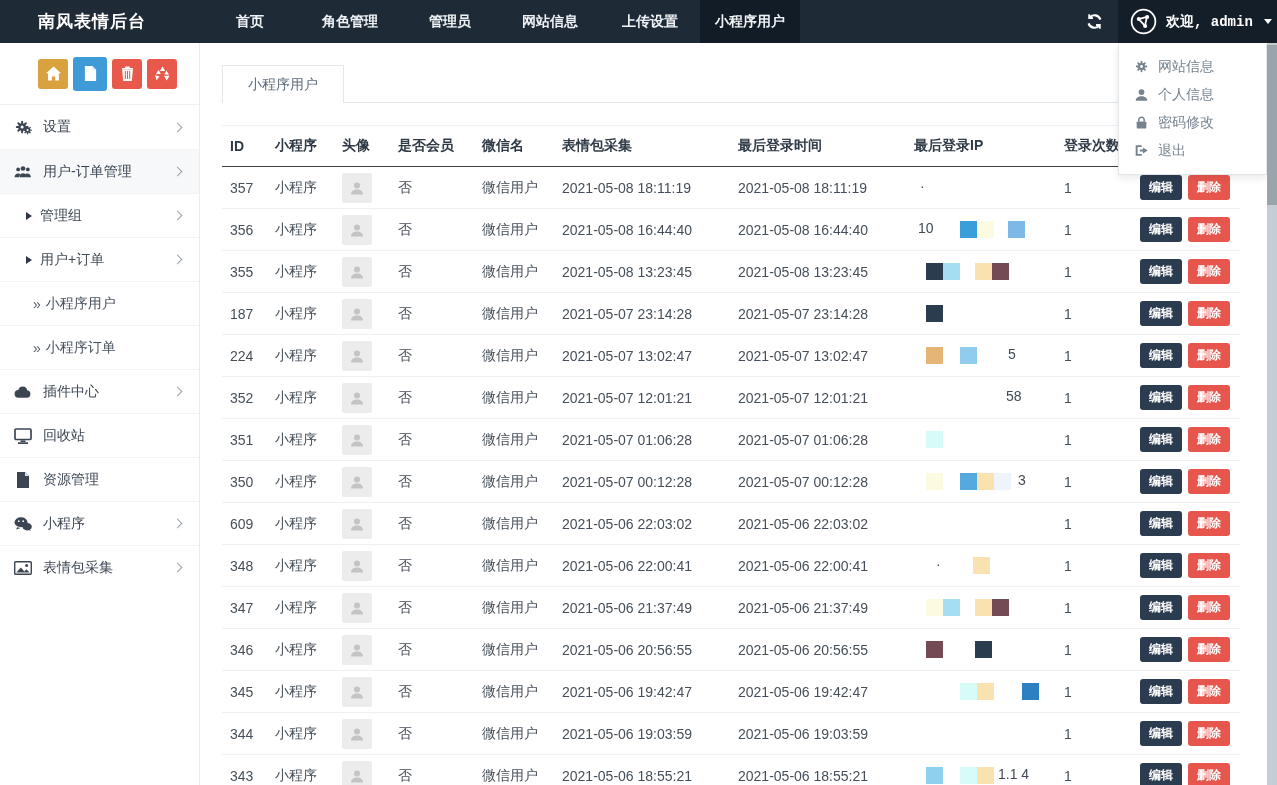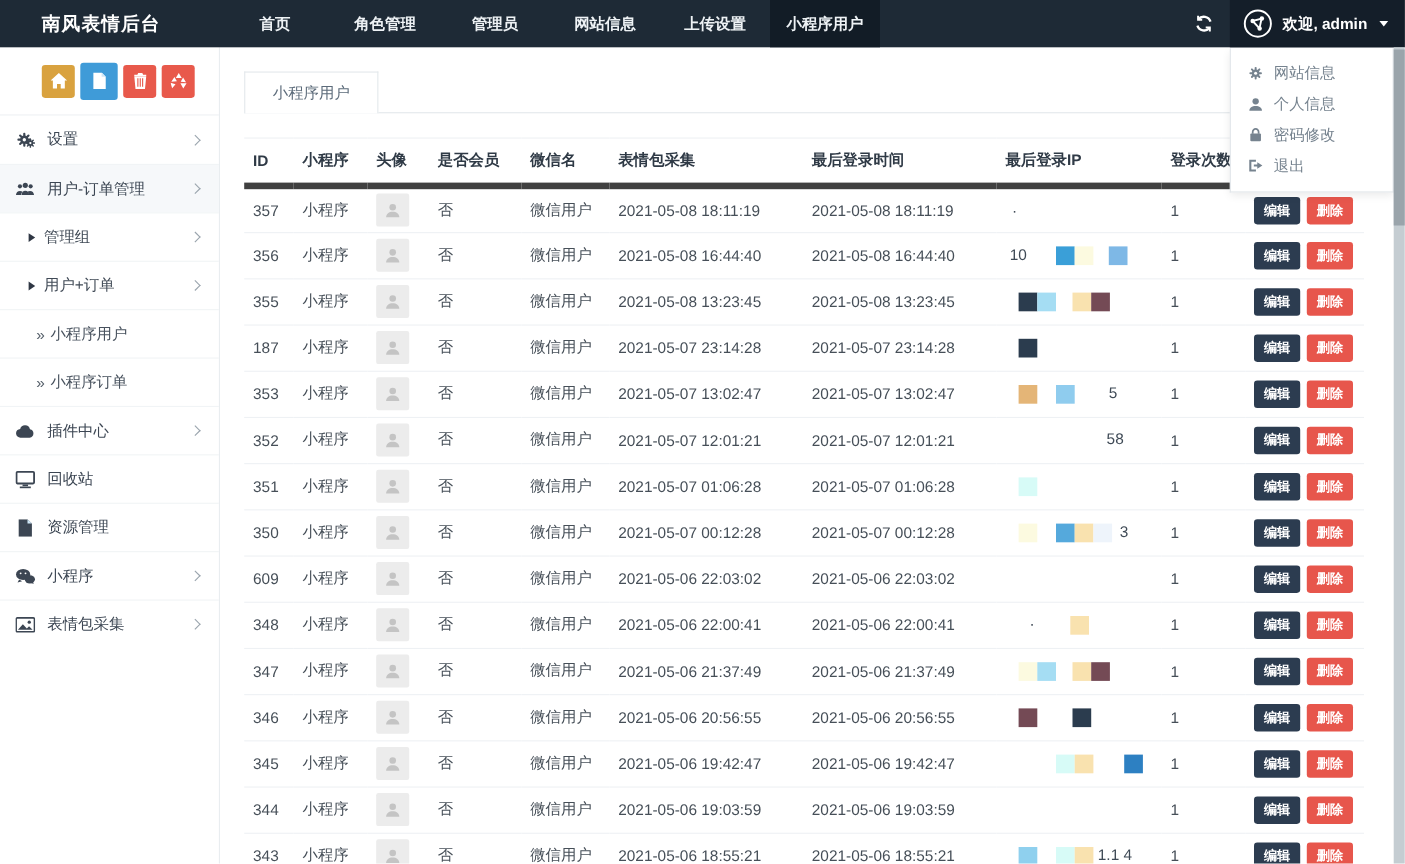--- a/index.html
+++ b/index.html
@@ -8,21 +8,21 @@
 
   
   .navbar { position:absolute; left:0; top:0; width:1277px; height:43px;
     background:#1e2a36; display:flex; align-items:stretch; z-index:40; }
   .brand { width:200px; display:flex; align-items:center; padding-left:38px;
     color:#ffffff; font-size:17px; font-weight:bold; letter-spacing:1px; cursor:pointer; }
   .nav-items { display:flex; align-items:stretch; }
   .nav-item { width:100px; display:flex; align-items:center; justify-content:center;
     color:#eef2f5; font-size:14px; font-weight:bold; cursor:pointer; }
   .nav-item.active { background:#121c26; }
-  .nav-right { margin-left:auto; display:flex; align-items:stretch; }
+  .nav-right { margin-left:auto; display:flex; align-items:stretch;font-family:Liberation Mono, monospace; }
   .refresh { width:48px; display:flex; align-items:center; justify-content:center;
     color:#fff; cursor:pointer; }
   .user-area { width:159px; background:#141e29; display:flex; align-items:center;
     gap:9px; padding-left:12px; color:#fff; font-size:14px; font-weight:bold; cursor:pointer; }
   .avatar-circ { width:27px; height:27px; color:#fff; display:flex; align-items:center; }
   .caret-down { width:0; height:0; border-left:4px solid transparent;
     border-right:4px solid transparent; border-top:5px solid #fff; margin-left:2px; }
 
   
   .dropdown { position:absolute; left:1118px; top:44px; width:149px; background:#fff;
@@ -60,21 +60,21 @@
 
   
   .main { position:absolute; left:200px; top:43px; right:0; bottom:0; background:#fff; overflow:hidden; }
   .tab-bar { margin:21px 0 0 22px; width:1018px; border-bottom:1px solid #e3e8ec; }
   .tab { display:inline-block; padding:10px 25px 9px; border:1px solid #e3e8ec; border-bottom:none;
     background:#fff; color:#5c6b7a; font-size:14px; position:relative; top:1px; cursor:pointer; }
 
   table.grid { margin:22px 0 0 22px; width:1018px; border-collapse:collapse; table-layout:fixed;
     font-size:14px; }
   .grid th { text-align:left; padding:11px 8px; color:#2f3a46; font-weight:bold;
-    border-top:1px solid #eef1f4; border-bottom:6px solid #404040; white-space:nowrap; overflow:hidden; }
+    border-top:1px solid #eef1f4; border-bottom:1px solid #404040; white-space:nowrap; overflow:hidden; }
   .grid td { height:42px; padding:0 8px; border-bottom:1px solid #eef1f4; color:#464f58;
     white-space:nowrap; overflow:hidden; }
   .ava { width:30px; height:30px; background:#ececec; border-radius:2px;
     display:flex; align-items:center; justify-content:center; color:#c4c4c4; }
   .ava svg { width:16px; height:16px; }
   .btn { border:none; border-radius:3px; color:#fff; font-size:12px; font-weight:bold;
     padding:4px 9px; cursor:pointer; }
   .btn + .btn { margin-left:6px; }
   .ip-cell { position:relative; }
   .mark-sq { position:absolute; width:17px; height:17px; top:12px; }
@@ -446,21 +446,21 @@
           <td>微信用户</td>
           <td>2021-05-07 23:14:28</td>
           <td>2021-05-07 23:14:28</td>
           <td class="ip-cell">
             <span class="mark-sq" style="background: rgb(43, 60, 78); left: 20px;"></span>
           </td>
           <td>1</td>
           <td><button class="btn" style="background:#2c3c50">编辑</button><button class="btn" style="background:#e7564c">删除</button></td>
         </tr>
         <tr>
-          <td>353</td>
+          <td>224</td>
           <td>小程序</td>
           <td>
             <span class="ava">
               <span style="display:inline-flex">
                 <svg viewBox="0 0 16 16" fill="currentColor">
                   <circle cx="8" cy="5.4" r="3"></circle>
                   <path d="M2 14.6c0-3.2 2.7-5 6-5s6 1.8 6 5z"></path>
                 </svg>
               </span>
             </span>

